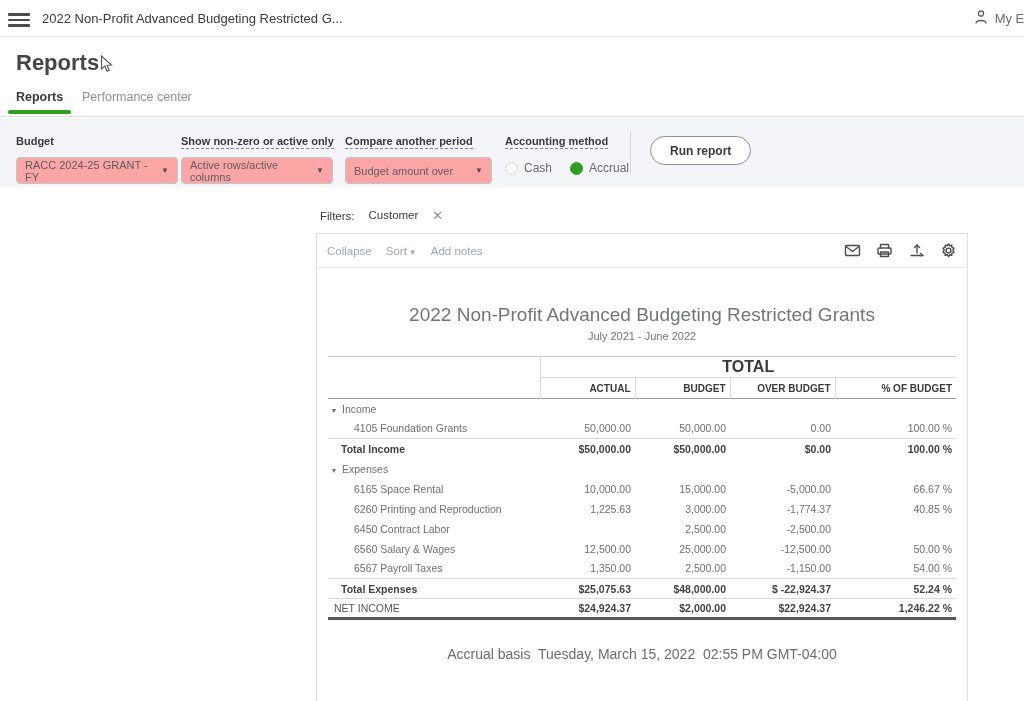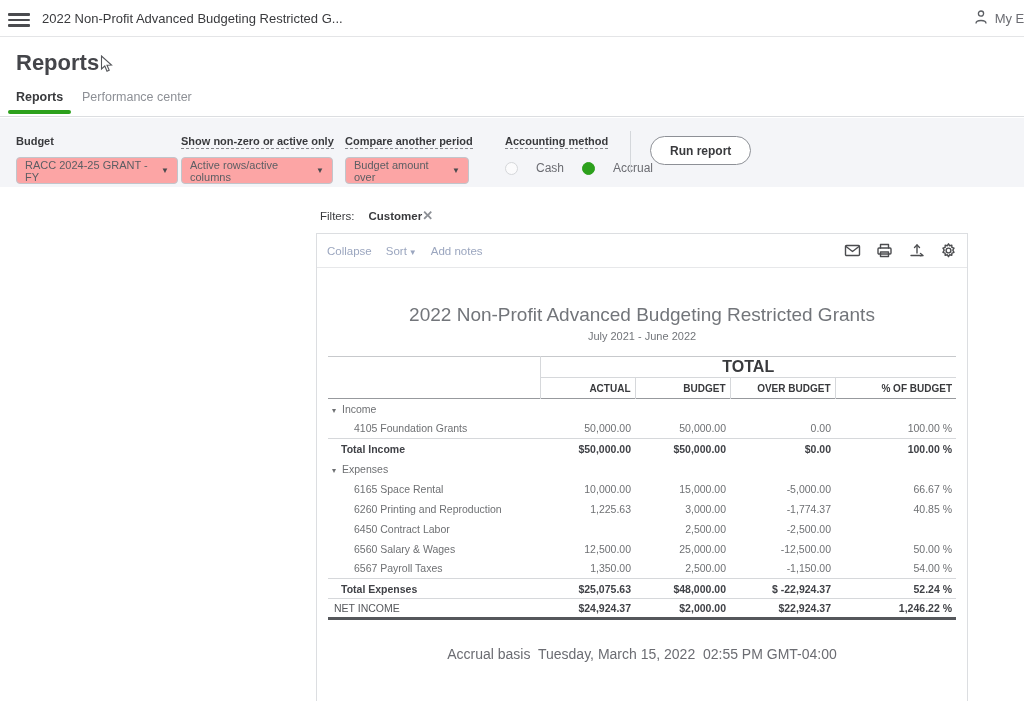--- a/index.html
+++ b/index.html
@@ -36,36 +36,36 @@
     background:#f4f5f8; }
   .fgroup { position:absolute; top:13px; }
   .flabel { font-size:11px; font-weight:bold; color:#393a3d; display:inline-block; }
   .flabel.dashed { border-bottom:1px dashed #85878c; padding-bottom:1px; }
   .fselect { margin-top:8px; height:27px; background:#fca5a5;
     border:1px solid #c1c5cb; border-radius:4px; display:flex; align-items:center;
     justify-content:space-between; padding:0 8px; font-size:11px; color:#5b5e63;
     cursor:pointer; }
   .caret { font-size:8px; color:#4a4b4f; margin-left:8px; }
   .radios { margin-top:12px; display:flex; align-items:center; gap:18px; }
-  .radio { display:flex; align-items:center; gap:18px; font-size:12px;
+  .radio { display:flex; align-items:center; gap:6px; font-size:12px;
     color:#6b6c72; cursor:pointer; }
   .radio .dot { width:13px; height:13px; border-radius:50%; }
   .radio .dot.off { background:#fbfbfc; border:1px solid #d5d7da; }
   .radio .dot.on { background:#2ca01c; border:1px solid #2ca01c; }
   .vdivider { position:absolute; left:630px; top:13px; width:1px; height:42px;
     background:#d4d7db; }
   .run-btn { position:absolute; left:650px; top:18px; height:29px; padding:0 19px;
     background:#fff; border:1px solid #8d9096; border-radius:15px; font-size:12px;
     font-weight:bold; color:#393a3d; cursor:pointer;
     font-family:"Liberation Sans", sans-serif; }
 
   
   .filters-row { position:absolute; left:320px; top:209px; font-size:11.5px;
     display:flex; align-items:center; gap:14px; }
-  .chip { display:flex; align-items:center; gap:0;font-weight:bold; }
+  .chip { display:flex; align-items:flex-start; gap:14px; }
   .chip-x { color:#8d9096; font-size:13px; cursor:pointer; line-height:1; }
 
   
   .card { position:absolute; left:316px; top:233px; width:652px; height:500px;
     background:#fff; border:1px solid #dcdee1; }
   .card-toolbar { height:34px; border-bottom:1px solid #e7e8ea; display:flex;
     align-items:center; padding:0 10px; }
   .tool-link { font-size:11.5px; color:#9ba6bf; margin-right:14px; cursor:pointer; }
   .tool-link .caret { color:#9ba6bf; font-size:8px; margin-left:2px; }
   .toolbar-icons { margin-left:auto; display:flex; align-items:center; gap:15px; }
@@ -155,21 +155,21 @@
   </div>
   <div class="fgroup" style="left:181px;">
     <span class="flabel dashed">Show non-zero or active only</span>
     <div class="fselect" style="width:152px;">
       <span>Active rows/active columns</span>
       <span class="caret">▼</span>
     </div>
   </div>
   <div class="fgroup" style="left:345px;">
     <span class="flabel dashed">Compare another period</span>
-    <div class="fselect" style="width:124px;">
+    <div class="fselect" style="width:147px;">
       <span>Budget amount over</span>
       <span class="caret">▼</span>
     </div>
   </div>
   <div class="fgroup" style="left:505px;">
     <span class="flabel dashed">Accounting method</span>
     <div class="radios">
       <span class="radio">
         <span class="dot off"></span>
         <span>Cash</span>

